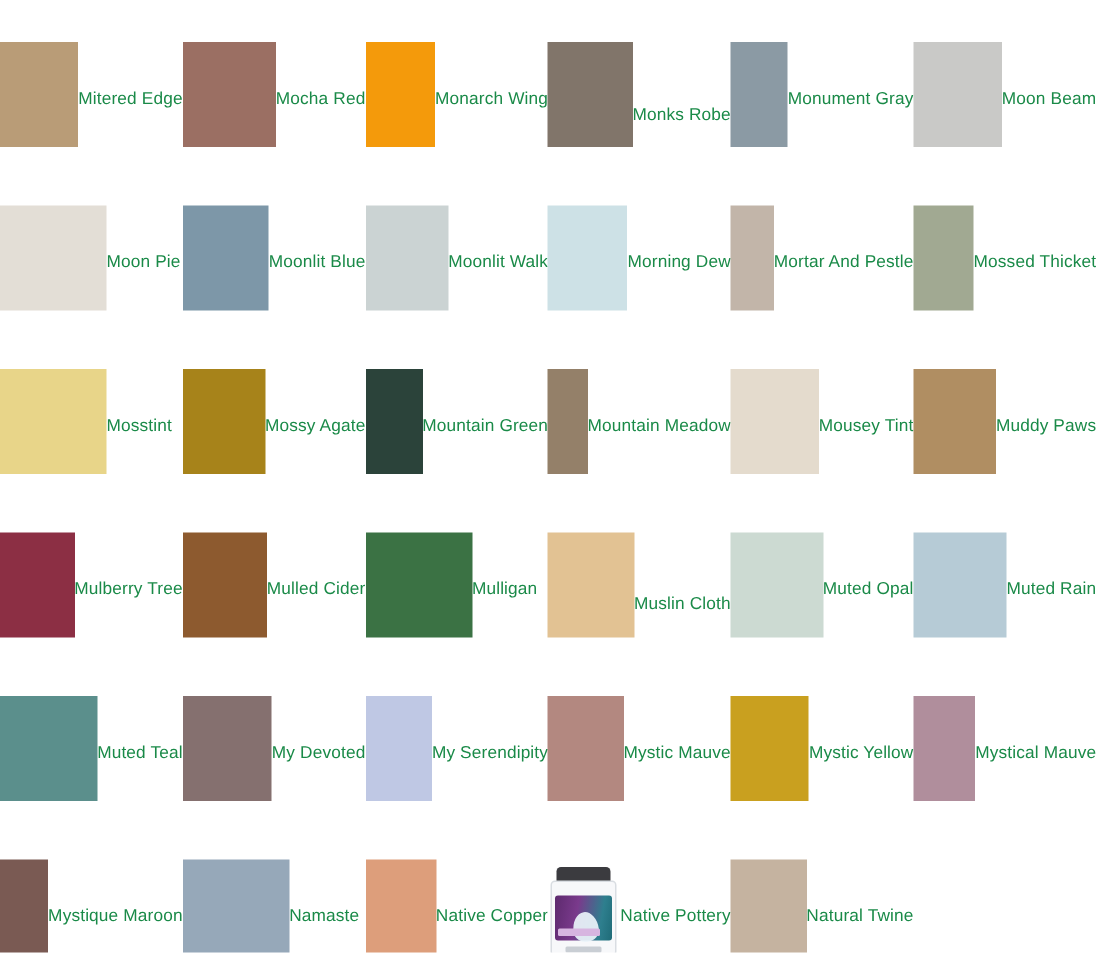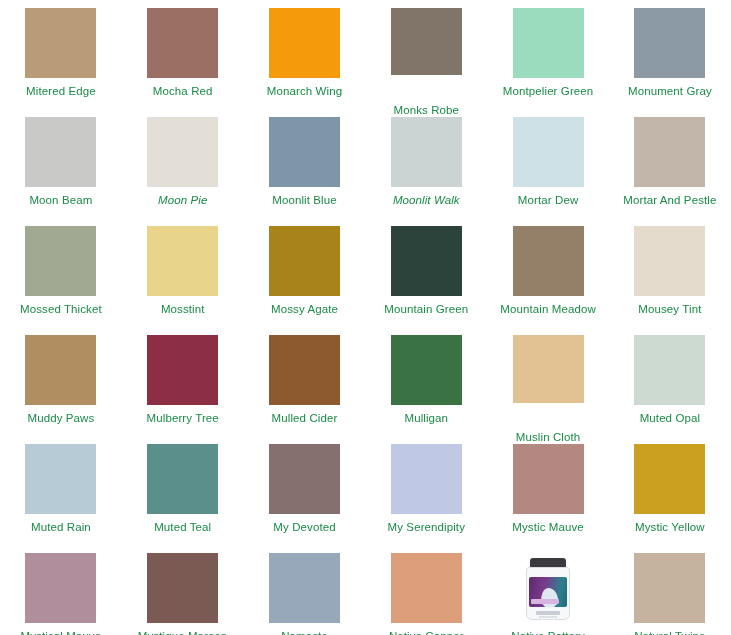--- a/index.html
+++ b/index.html
@@ -21,21 +21,21 @@
     height: 635px;
     display: grid;
     grid-template-columns: repeat(6, 121.8px);
     grid-auto-rows: 109px;
     padding-top: 8px;
     box-sizing: border-box;
   }
   .swatch-cell {
     position: relative;
     display: flex;
-    flex-direction: column;
+    flex-direction: row;
     align-items: center;
   }
   .swatch-chip {
     width: 71px;
     height: 70px;
     display: block;
     background: #cccccc;
     position: relative;
     overflow: hidden;
   }
@@ -143,46 +143,42 @@
     </div>
     <div class="swatch-cell">
       <div class="swatch-chip" style="background: rgb(244, 154, 11);"></div>
       <div class="swatch-label" style="color: rgb(26, 138, 72);">Monarch Wing</div>
     </div>
     <div class="swatch-cell">
       <div class="swatch-chip" style="background: rgb(129, 117, 106);"></div>
       <div class="swatch-label" style="color: rgb(26, 138, 72); margin-top: 29px;">Monks Robe</div>
     </div>
     <div class="swatch-cell">
-      <div class="swatch-chip" style="background: rgb(154, 220, 189);"></div>
-      <div class="swatch-label" style="color: rgb(26, 138, 72);">Montpelier Green</div>
-    </div>
-    <div class="swatch-cell">
       <div class="swatch-chip" style="background: rgb(139, 154, 164);"></div>
       <div class="swatch-label" style="color: rgb(26, 138, 72);">Monument Gray</div>
     </div>
     <div class="swatch-cell">
       <div class="swatch-chip" style="background: rgb(201, 201, 199);"></div>
       <div class="swatch-label" style="color: rgb(26, 138, 72);">Moon Beam</div>
     </div>
     <div class="swatch-cell">
       <div class="swatch-chip" style="background: rgb(227, 222, 214);"></div>
-      <div class="swatch-label" style="color: rgb(26, 138, 72); font-style: italic;">Moon Pie</div>
+      <div class="swatch-label" style="color: rgb(26, 138, 72);">Moon Pie</div>
     </div>
     <div class="swatch-cell">
       <div class="swatch-chip" style="background: rgb(125, 151, 168);"></div>
       <div class="swatch-label" style="color: rgb(26, 138, 72);">Moonlit Blue</div>
     </div>
     <div class="swatch-cell">
       <div class="swatch-chip" style="background: rgb(203, 211, 211);"></div>
-      <div class="swatch-label" style="color: rgb(26, 138, 72); font-style: italic;">Moonlit Walk</div>
+      <div class="swatch-label" style="color: rgb(26, 138, 72);">Moonlit Walk</div>
     </div>
     <div class="swatch-cell">
       <div class="swatch-chip" style="background: rgb(205, 225, 230);"></div>
-      <div class="swatch-label" style="color: rgb(26, 138, 72);">Mortar Dew</div>
+      <div class="swatch-label" style="color: rgb(26, 138, 72);">Morning Dew</div>
     </div>
     <div class="swatch-cell">
       <div class="swatch-chip" style="background: rgb(194, 181, 169);"></div>
       <div class="swatch-label" style="color: rgb(26, 138, 72);">Mortar And Pestle</div>
     </div>
     <div class="swatch-cell">
       <div class="swatch-chip" style="background: rgb(161, 169, 146);"></div>
       <div class="swatch-label" style="color: rgb(26, 138, 72);">Mossed Thicket</div>
     </div>
     <div class="swatch-cell">

